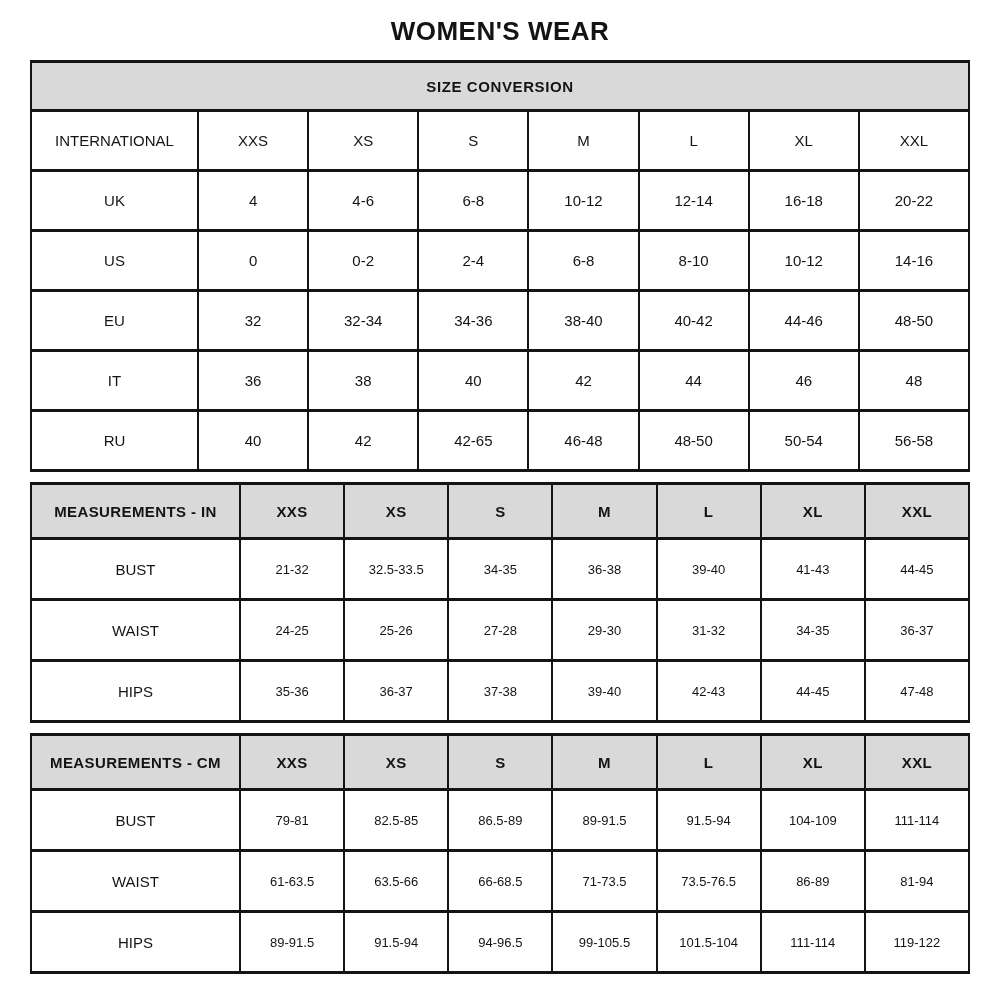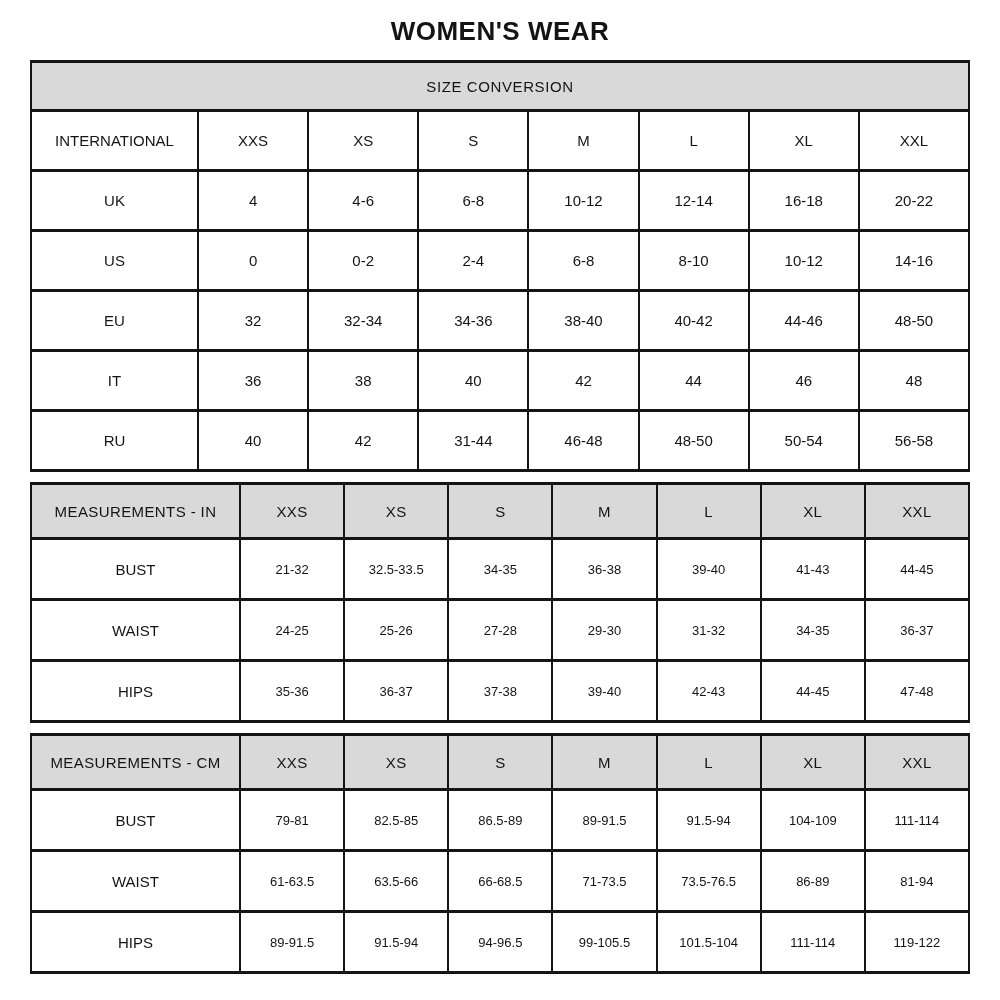--- a/index.html
+++ b/index.html
@@ -13,26 +13,26 @@
   }
   table.tbl{
     border-collapse:collapse;table-layout:fixed;width:940px;margin:0 auto;
     text-align:center;color:#141414;
   }
   table.tbl td{
     border:2px solid #141414;border-top-width:3px;border-bottom-width:3px;
     padding:0 4px;vertical-align:middle;overflow:hidden;
   }
   .caption-cell{
-    background:#d9d9d9;font-weight:400;font-size:15px;letter-spacing:0.6px;height:46px;
+    background:#d9d9d9;font-weight:700;font-size:15px;letter-spacing:0.6px;height:46px;
   }
   .sc-colhead{height:60px;font-size:15px;}
   .sc-row td{height:57px;font-size:15px;}
   .m-hdr td{
-    background:#d9d9d9;font-weight:400;font-size:15px;letter-spacing:0.4px;height:52px;
+    background:#d9d9d9;font-weight:700;font-size:15px;letter-spacing:0.4px;height:52px;
   }
   .m-row td{height:58px;margin-left:36px;}
   .m-row .row-label{font-size:15px;}
   .m-row .val{font-size:13px;}
   .gap{height:10px;}
 </style>
 </head>
 <body>
 
 <div class="page">
@@ -101,21 +101,21 @@
       <td>40</td>
       <td>42</td>
       <td>44</td>
       <td>46</td>
       <td>48</td>
     </tr>
     <tr class="sc-row">
       <td>RU</td>
       <td>40</td>
       <td>42</td>
-      <td>31-44</td>
+      <td>42-65</td>
       <td>46-48</td>
       <td>48-50</td>
       <td>50-54</td>
       <td>56-58</td>
     </tr>
   </tbody>
     </table>
 
   <div class="gap"></div>
 

